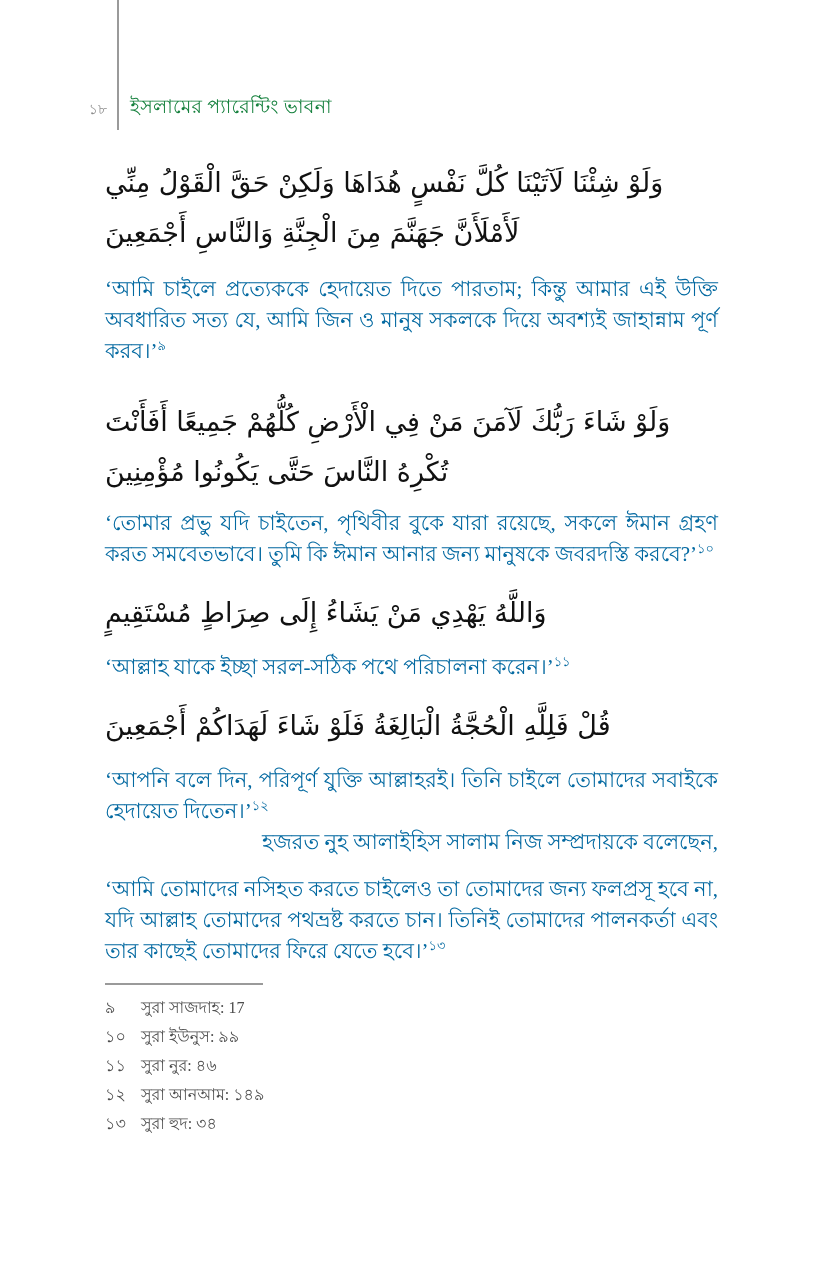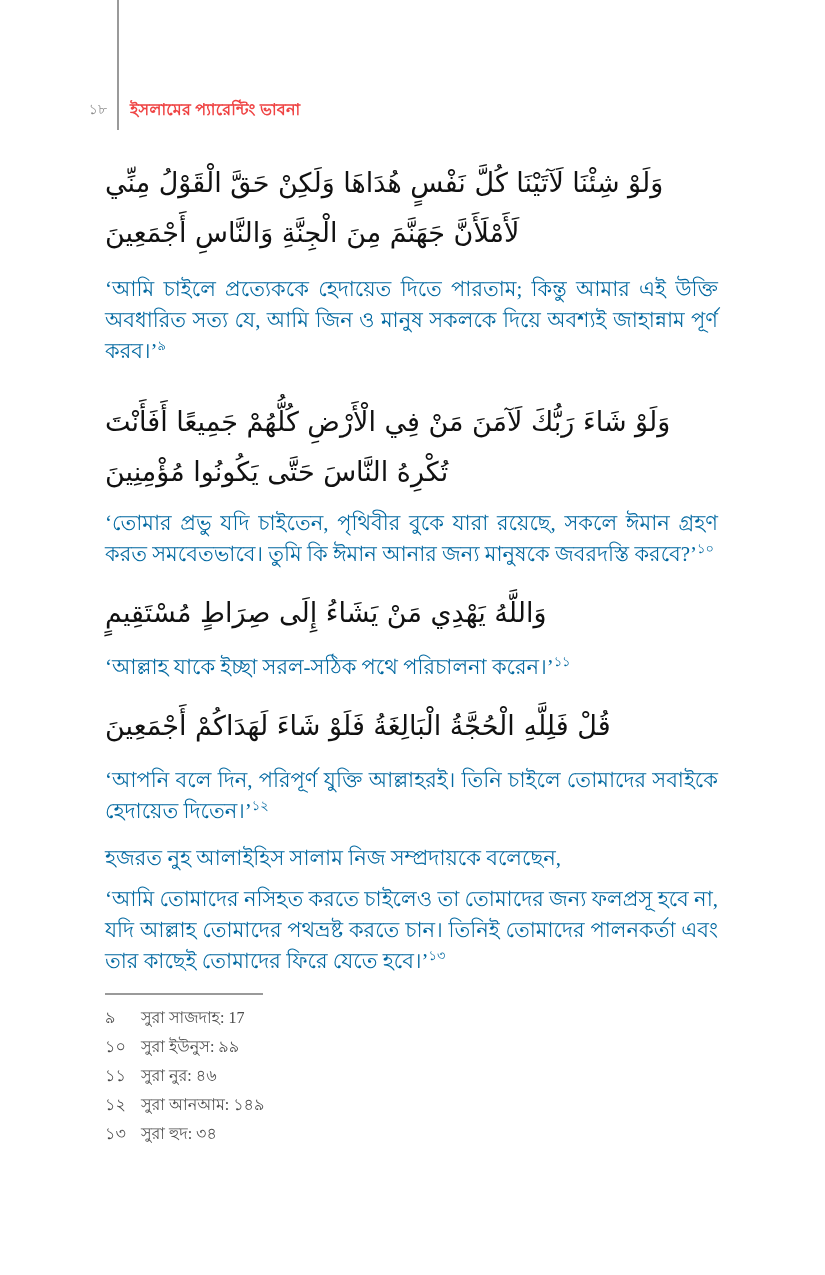--- a/index.html
+++ b/index.html
@@ -36,24 +36,23 @@
     width: 52px;
     bottom: 8px;
     text-align: right;
     font-size: 14px;
     color: #8c8c8c;
   }
   .header .booktitle {
     position: absolute;
     left: 130px;
     bottom: 6px;
-    font-size: 16px;
+    font-size: 19px;
     letter-spacing: 0.3px;
-    color: #ef4444;
-    font-weight: bold;
+    color: #15803d;
   }
 
   
   .body-col {
     margin-left: 105px;
     width: 613px;
   }
 
   .arabic {
     direction: rtl;
@@ -77,23 +76,23 @@
   }
 
   .v1-ar { margin-top: 28px; }
   .v1-tr { margin-top: 16px; }
   .v2-ar { margin-top: 30px; }
   .v2-tr { margin-top: 11px; }
   .v3-ar { margin-top: 18px; }
   .v3-tr { margin-top: 14px; }
   .v4-ar { margin-top: 18px; }
   .v4-tr { margin-top: 14px; }
-  .lead-par { margin-top: 16px; text-align: left; }
+  .lead-par { text-align: right; }
   .v5-ar { margin-top: 26px; }
-  .v5-tr { margin-top: 10px; }
+  .v5-tr { margin-top: 16px; }
 
   
   .footnotes {
     margin-top: 16px;
   }
   .fn-rule {
     width: 158px;
     height: 0;
     border-top: 2px solid #9a9a9a;
     margin-bottom: 8px;

